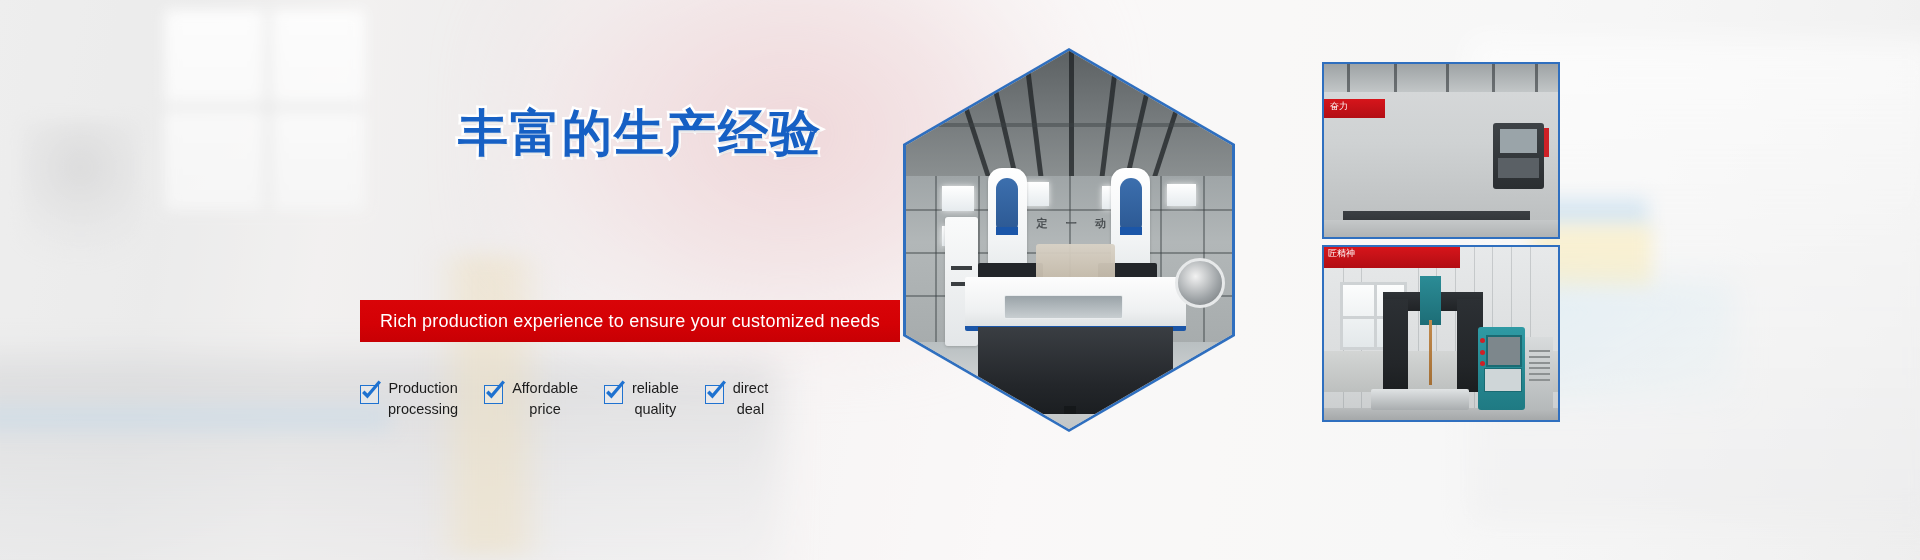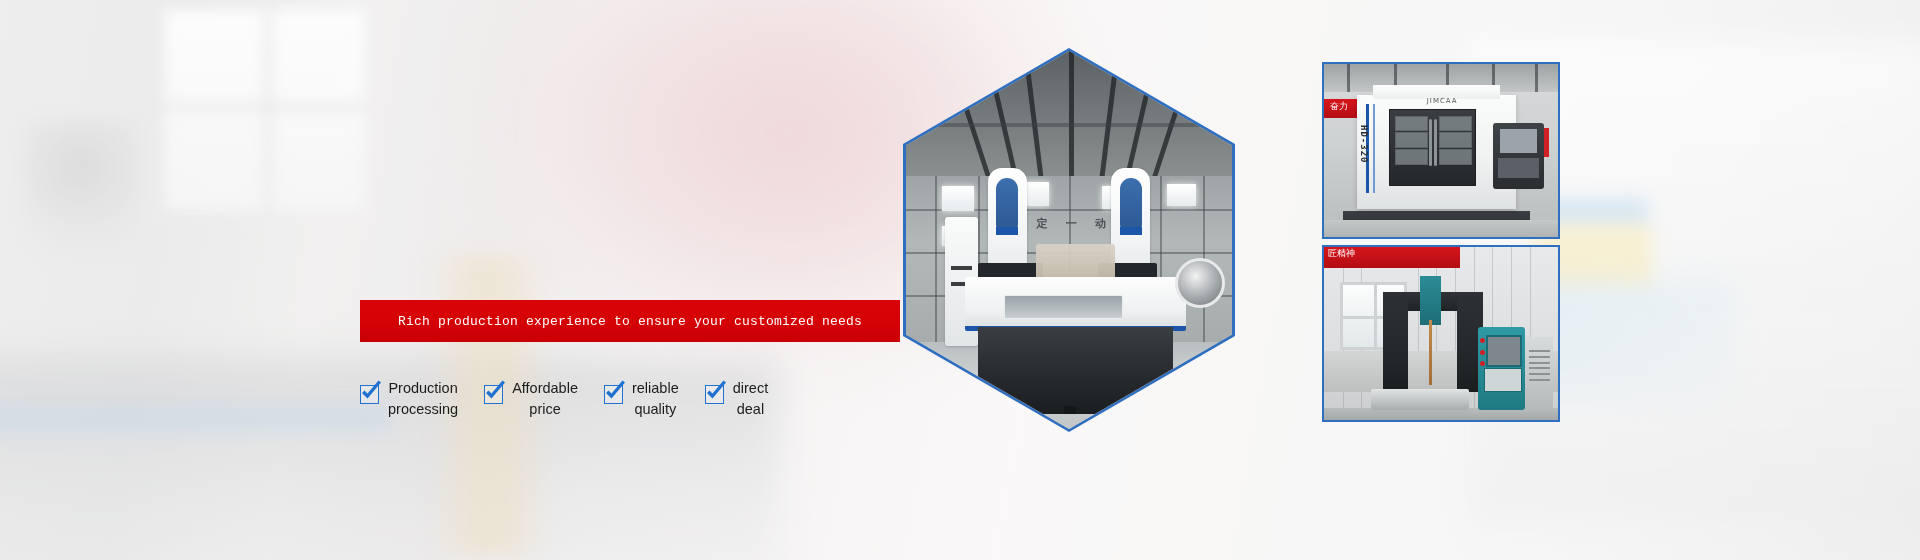--- a/index.html
+++ b/index.html
@@ -158,23 +158,23 @@
     top: 300px;
     width: 540px;
     height: 42px;
     background: linear-gradient(180deg, #d90408 0%, #d40105 55%, #c80004 100%);
     display: flex;
     align-items: center;
     justify-content: center;
   }
   .redbar-text {
     color: #ffffff;
-    font-size: 13px;
+    font-size: 18px;
     letter-spacing: .2px;
-    font-family: Liberation Mono, monospace;
+    font-family: Liberation Sans, sans-serif;
     white-space: nowrap;
   }
 
   .features {
     position: absolute;
     left: 360px;
     top: 378px;
     width: 545px;
     display: flex;
     align-items: flex-start;
@@ -458,20 +458,21 @@
     <div class="bg-pink"></div>
     <div class="bg-right-mach"></div>
     <div class="bg-right-blue"></div>
     <div class="bg-right-yellow"></div>
     <div class="bg-right-cyan"></div>
     <div class="bg-left-blue"></div>
     <div class="bg-whiteout"></div>
   </div>
 
   <div class="headline">
+    <span class="line line1">丰富的生产经验</span>
   </div>
 
   <div class="redbar">
     <span class="redbar-text">Rich production experience to ensure your customized needs</span>
   </div>
 
   <div class="features">
 
     <div class="feature">
       <span class="cbox">
@@ -595,37 +596,20 @@
         <div class="t1-ceil-beam" style="left:30%;"></div>
         <div class="t1-ceil-beam" style="left:52%;"></div>
         <div class="t1-ceil-beam" style="left:72%;"></div>
         <div class="t1-ceil-beam" style="left:90%;"></div>
       </div>
       <div class="t1-redsign">
         <span>奋力</span>
       </div>
       <div class="t1-plinth"></div>
       <div class="t1-floor"></div>
-      <div class="t1-body">
-        <div class="t1-head"></div>
-        <div class="t1-stripe"></div>
-        <div class="t1-stripe2"></div>
-        <span class="t1-label">HD-320</span>
-        <span class="t1-brand">JIMCAA</span>
-        <div class="t1-door">
-          <div class="handle" style="left:46%;"></div>
-          <div class="handle" style="left:52%;"></div>
-          <div class="pane" style="left:6%;  top:8%;  width:36%; height:18%;"></div>
-          <div class="pane" style="left:6%;  top:30%; width:36%; height:18%;"></div>
-          <div class="pane" style="left:6%;  top:52%; width:36%; height:18%;"></div>
-          <div class="pane" style="left:58%; top:8%;  width:36%; height:18%;"></div>
-          <div class="pane" style="left:58%; top:30%; width:36%; height:18%;"></div>
-          <div class="pane" style="left:58%; top:52%; width:36%; height:18%;"></div>
-        </div>
-      </div>
       <div class="t1-panel">
         <div class="scr"></div>
         <div class="kb"></div>
         <div class="red"></div>
       </div>
     </div>
 
     <div class="thumb">
       <div class="t2-wall"></div>
       <div class="t2-ribs">

